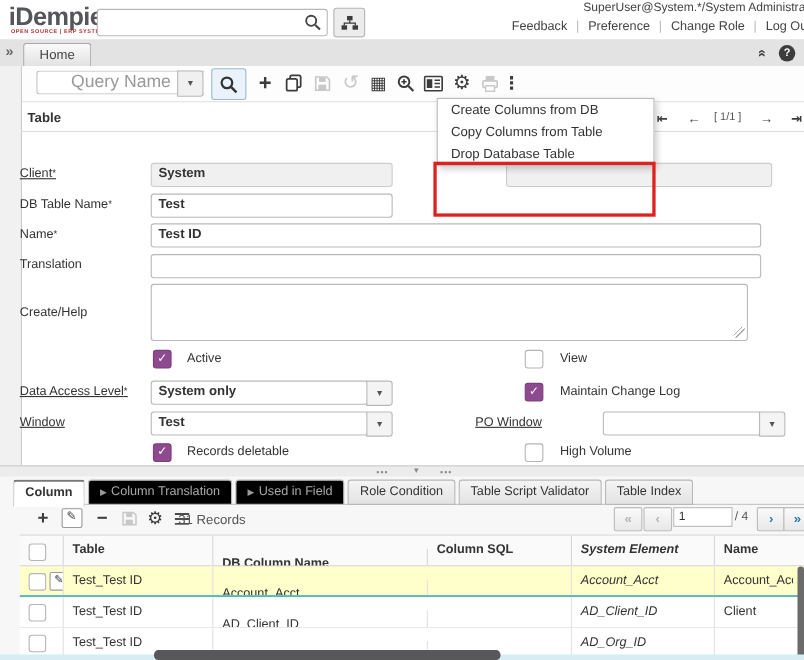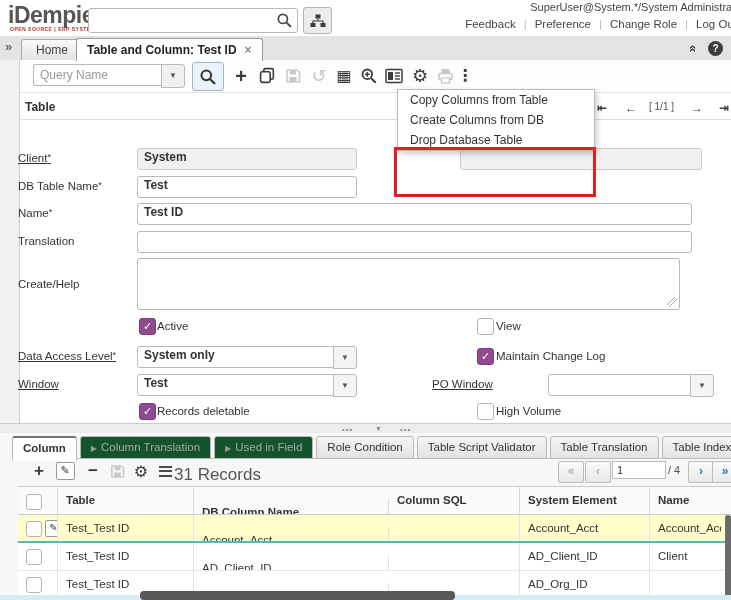--- a/index.html
+++ b/index.html
@@ -23,21 +23,21 @@
   .west-toggle{position:absolute;left:5px;top:3px;color:#666;font-weight:bold;font-size:13px;}
   .tab-home{position:absolute;left:21px;top:3px;height:20px;line-height:20px;padding:0 14px;background:linear-gradient(#fafafa,#e2e2e2);border:1px solid #a8a8a8;border-bottom:none;border-radius:3px 3px 0 0;color:#444;}
   .tab-active{position:absolute;left:76px;top:2px;height:22px;line-height:22px;padding:0 10px;background:#fff;border:1px solid #999;border-bottom:none;border-radius:3px 3px 0 0;font-weight:bold;color:#222;z-index:2;}
   .tab-close{color:#888;font-weight:bold;margin-left:8px;font-size:12px;}
   .tb-right-ic{position:absolute;top:5px;color:#3c3c3c;}
   .collapse-ic{right:34px;display:inline-block;transform:rotate(90deg);font-weight:bold;font-size:13px;}
   .help-ic{right:8px;width:15px;height:15px;border-radius:50%;background:#3c3c3c;color:#fff;font-size:10px;font-weight:bold;text-align:center;line-height:15px;}
 
   
   .toolbar{position:absolute;left:0;top:60px;width:731px;height:32px;background:#fdfdfd;border-bottom:1px solid #e2e2e2;}
-  .query-input{position:absolute;left:33px;top:4px;width:120px;height:20px;border:1px solid #b9b9b9;border-right:none;border-radius:3px 0 0 3px;padding:0 6px;font-size:12px;font-family:inherit;color:#333;}
+  .query-input{position:absolute;left:33px;top:4px;width:120px;height:20px;border:1px solid #b9b9b9;border-right:none;border-radius:3px 0 0 3px;padding:0 16px;font-size:16px;font-family:inherit;color:#333;text-align:center;}
   .query-input::placeholder{color:#999;}
   .query-arrow{position:absolute;left:161px;top:4px;width:22px;height:22px;background:#f0f0f0;border:1px solid #b9b9b9;border-radius:0 3px 3px 0;text-align:center;line-height:22px;font-size:8px;color:#555;}
   .ticon{position:absolute;top:2px;width:26px;height:27px;display:flex;align-items:center;justify-content:center;font-size:16px;color:#3c3c3c;}
   .ticon.active-tool{left:192px;width:30px;border:1px solid #9db8d2;background:#eaf2fb;border-radius:3px;}
   .ticon.disabled{color:#c8c8c8;}
   .plus-g{font-size:20px;font-weight:bold;line-height:1;}
 
   
   .west-strip{position:absolute;left:0;top:60px;width:19px;height:373px;background:#f1f1f1;border-right:1px solid #ccc;}
   .grp-title{position:absolute;left:25px;top:100px;font-weight:bold;color:#333;}
@@ -51,53 +51,53 @@
   .flabel .req{font-size:9px;vertical-align:top;color:#333;}
   .flabel.link{text-decoration:underline;}
   .fbox{position:absolute;height:19px;border:1px solid #b9b9b9;border-radius:3px;background:#fff;padding:1px 6px 0 6px;font-weight:bold;color:#333;font-size:12px;}
   .fbox.ro{background:#f0f0f0;border-color:#ccc;}
   .combo-arrow{position:absolute;top:-1px;right:-23px;width:22px;height:21px;background:#f4f4f4;border:1px solid #b9b9b9;border-radius:0 3px 3px 0;text-align:center;line-height:21px;font-size:8px;color:#555;}
   .ftext{position:absolute;left:137px;width:541px;height:50px;border:1px solid #b9b9b9;border-radius:3px;background:#fff;}
   .ftext::after{content:"";position:absolute;right:2px;bottom:2px;width:10px;height:10px;
     background:linear-gradient(135deg,transparent 0 5px,#aaa 5px 6px,transparent 6px 8px,#aaa 8px 9px,transparent 9px);}
   .cb{position:absolute;width:15px;height:15px;border-radius:3px;border:1px solid #b5b5b5;background:#fff;}
   .cb.on{background:#8e4a8e;border-color:#7d3f7d;color:#fff;text-align:center;line-height:15px;font-size:11px;font-weight:bold;}
-  .cb-label{position:absolute;font-size:11.5px;color:#333;}
+  .cb-label{position:absolute;font-size:11.5px;color:#333;margin-left:13px;}
 
   
   .splitter{position:absolute;left:0;top:423px;width:731px;height:10px;background:#ececec;border-top:1px solid #ccc;border-bottom:1px solid #c5c5c5;}
   .spl-h{position:absolute;top:1px;font-size:8px;color:#888;letter-spacing:1px;}
 
   
   .detail{position:absolute;left:0;top:433px;width:731px;height:167px;background:#f7f7f7;}
   .dtabs{position:absolute;left:12px;top:3px;right:-22px;height:22px;display:flex;gap:3px;border-bottom:1px solid #c2c2c2;}
   .dtab{height:21px;line-height:21px;padding:0 10px;background:linear-gradient(#f4f4f4,#e3e3e3);border:1px solid #b8b8b8;border-radius:3px 3px 0 0;font-size:11.5px;color:#333;white-space:nowrap;}
   .dtab.active{background:#fff;border-top:2px solid #777;font-weight:bold;height:22px;border-bottom:1px solid #fff;margin-bottom:-1px;}
-  .dtab.disabled{background:#14532d;color:#a8a8a8;}
+  .dtab.disabled{background:#000000;color:#a8a8a8;}
   .dtab .arr{font-size:8px;color:#999;margin-right:4px;}
   .dtool{position:absolute;left:0;top:26px;width:731px;height:26px;}
   .dic{position:absolute;top:2px;width:22px;height:20px;display:flex;align-items:center;justify-content:center;font-size:15px;color:#3c3c3c;}
   .dic.disabled{color:#c8c8c8;}
   .edit-box{border:1px solid #999;border-radius:2px;background:#fff;width:17px;height:16px;font-size:11px;}
   .rec-lines{width:13px;height:11px;background:repeating-linear-gradient(#4a4a4a 0 2px,transparent 2px 4.5px);}
-  .rec-count{position:absolute;left:174px;top:6px;font-size:17px;color:#555;}
+  .rec-count{position:absolute;left:162px;top:6px;font-size:12px;color:#555;}
   .pgbtn{position:absolute;top:2px;width:24px;height:20px;background:linear-gradient(#fafafa,#e8e8e8);border:1px solid #bbb;border-radius:2px;text-align:center;line-height:18px;font-weight:bold;font-size:12px;}
   .pgbtn.off{color:#b5b5b5;} .pgbtn.on{color:#2a7ab0;}
   .pg-input{position:absolute;left:612px;top:2px;width:44px;height:16px;border:1px solid #bbb;padding:0 4px;font-size:11px;font-family:inherit;color:#333;}
   .pg-total{position:absolute;left:668px;top:5px;font-size:11px;color:#555;}
 
   
   .grid{position:absolute;left:18px;top:53px;width:713px;height:114px;background:#fff;border-top:1px solid #ccc;}
   .grow{display:flex;height:28px;box-sizing:border-box;}
   .grow>div{box-sizing:border-box;border-right:1px solid #e2e2e2;padding:7px 0 0 8px;font-size:11.5px;overflow:hidden;white-space:nowrap;}
   .ghead{background:#fafafa;border-bottom:1px solid #ccc;font-weight:bold;color:#333;}
   .ghead>div{border-right:1px solid #d8d8d8;}
   .gr-sel{width:40px;flex:none;position:relative;padding:0 !important;}
   .gr-table{width:136px;flex:none;} .gr-db{width:195px;flex:none;margin-top:12px;} .gr-sql{width:131px;flex:none;}
-  .gr-sys{width:130px;flex:none;} .gr-name{width:71px;flex:none;border-right:none !important;}
+  .gr-sys{width:130px;flex:none;font-style:italic;} .gr-name{width:71px;flex:none;border-right:none !important;}
   .row-sel{background:#ffffcc;border-bottom:2px solid #56b8b8;}
   .row-n{background:#fff;border-bottom:1px solid #e8e8e8;}
   .gcb{position:absolute;left:8px;top:6px;width:14px;height:14px;border:1px solid #b5b5b5;border-radius:3px;background:#fff;}
   .gpencil{position:absolute;left:27px;top:5px;width:15px;height:15px;border:1px solid #999;border-radius:2px;background:#fff;font-size:10px;text-align:center;line-height:14px;color:#444;}
   .vscroll{position:absolute;right:0;top:28px;width:6px;height:86px;background:#6b6b6b;border-radius:3px;}
   .hthumb{position:absolute;left:140px;top:158px;width:315px;height:9px;background:#58585a;border-radius:4px;z-index:3;}
   .partial-row{position:absolute;left:0;top:162px;width:731px;height:5px;background:#d8ecf4;}
 
   
   .menu{position:absolute;left:397px;top:89px;width:196px;background:#fff;border:1px solid #bbb;box-shadow:2px 3px 6px rgba(0,0,0,.2);z-index:10;}
@@ -132,23 +132,20 @@
   </div>
   <div class="user-line">SuperUser@System.*/System Administrator</div>
   <div class="links-line">
     <span class="lnk">Feedback</span><span class="sep">|</span><span class="lnk">Preference</span><span class="sep">|</span><span class="lnk">Change Role</span><span class="sep">|</span><span class="lnk">Log Out</span>
   </div>
 </div>
 
 <div class="tabbar">
   <span class="west-toggle">»</span>
   <div class="tab-home"><span>Home</span></div>
-  <div class="tab-active">
-    <span>Table and Column: Test ID</span><span class="tab-close">×</span>
-  </div>
   <span class="tb-right-ic collapse-ic">«</span>
   <span class="tb-right-ic help-ic">?</span>
 </div>
 
 <div class="toolbar">
   <input class="query-input" placeholder="Query Name" style="">
   <div class="query-arrow">▼</div>
 
   <div class="ticon active-tool">
     <svg width="18" height="18" viewBox="0 0 16 16">
@@ -262,21 +259,20 @@
   <span class="spl-h" style="left:400px">•••</span>
 </div>
 
 <div class="detail">
   <div class="dtabs">
     <div class="dtab active"><span>Column</span></div>
     <div class="dtab disabled"><span class="arr">▶</span><span>Column Translation</span></div>
     <div class="dtab disabled"><span class="arr">▶</span><span>Used in Field</span></div>
     <div class="dtab"><span>Role Condition</span></div>
     <div class="dtab"><span>Table Script Validator</span></div>
-    <div class="dtab"><span>Table Translation</span></div>
     <div class="dtab"><span>Table Index</span></div>
 
   </div>
 
   <div class="dtool">
     <div class="dic" style="left:28px;font-size:17px;font-weight:bold">+</div>
     <div class="dic" style="left:54px">
         <span class="edit-box" style="text-align:center;line-height:15px;display:block">✎</span>
       </div>
     <div class="dic" style="left:82px;font-size:17px;font-weight:bold">−</div>
@@ -346,17 +342,17 @@
       <div class="gr-sys">AD_Org_ID</div>
     </div>
 
     <div class="vscroll"></div>
   </div>
   <div class="partial-row"></div>
   <div class="hthumb"></div>
 </div>
 
 <div class="menu">
+  <div class="mitem">Create Columns from DB</div>
   <div class="mitem">Copy Columns from Table</div>
-  <div class="mitem">Create Columns from DB</div>
   <div class="mitem">Drop Database Table</div>
 </div>
 <div class="red-box"></div>
 
 </body></html>

